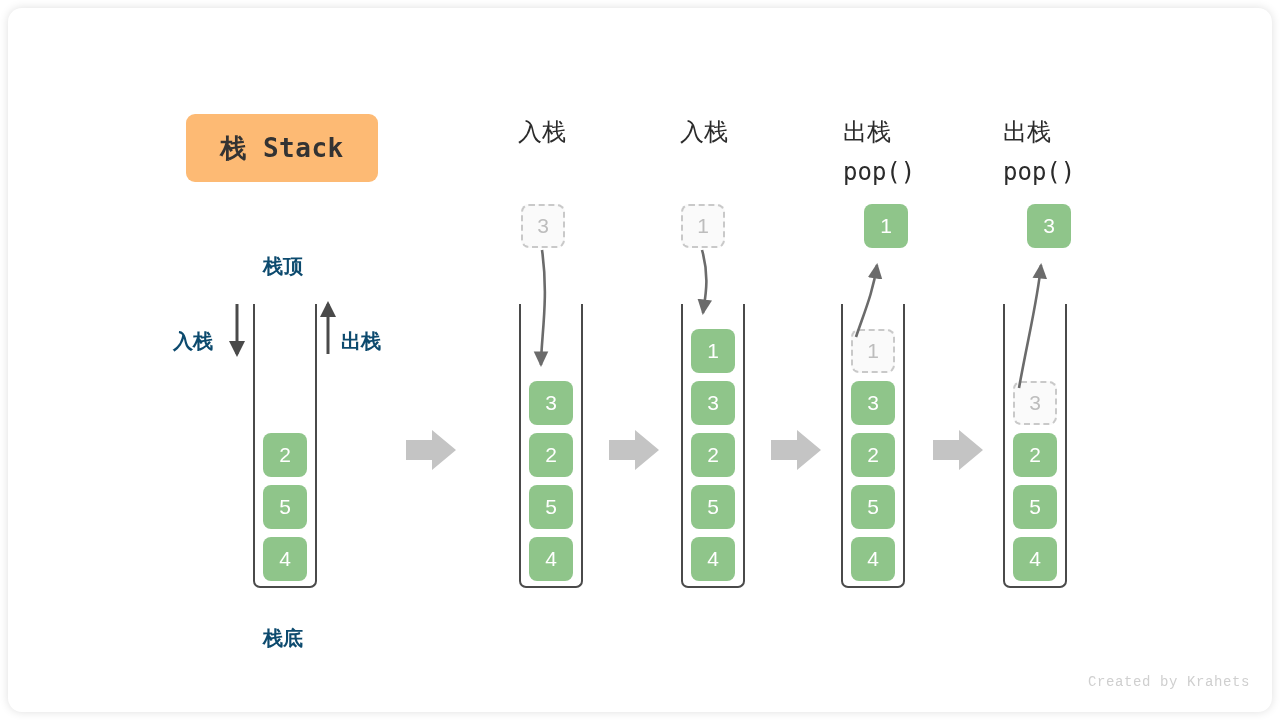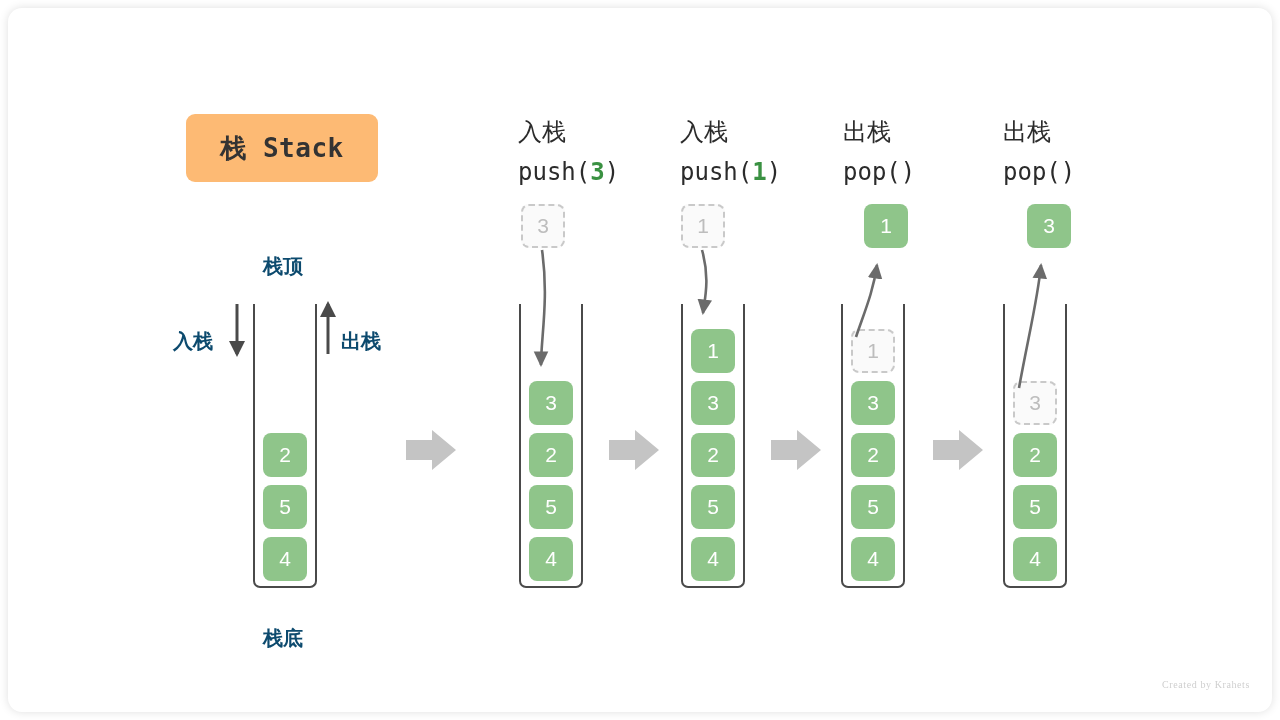--- a/index.html
+++ b/index.html
@@ -108,22 +108,22 @@
     font-family: "Liberation Sans", "DejaVu Sans", sans-serif;
     font-size: 20px;
     font-weight: bold;
     color: #0c4a6e;
     white-space: nowrap;
   }
 
   
   #watermark {
     right: 22px; bottom: 22px;
-    font-family: Liberation Serif, serif;
-    font-size: 10px;
+    font-family: Liberation Mono, monospace;
+    font-size: 14px;
     color: #cfcfcf;
     letter-spacing: 0.6px;
   }
 
   svg.overlay {
     position: absolute;
     left: 0; top: 0;
     width: 1264px; height: 704px;
     pointer-events: none;
   }
@@ -145,36 +145,34 @@
 
   <div class="abs stack-wrap" style="left:245px; top:296px;">
     <div class="stack-u" style="height:284px;"></div>
     <div class="cell solid" style="left:10px; top:129px;">2</div>
     <div class="cell solid" style="left:10px; top:181px;">5</div>
     <div class="cell solid" style="left:10px; top:233px;">4</div>
   </div>
 
   <div class="abs col-head" style="left:510px; top:103px;">
     <span class="cn">入栈</span>
-    <span class="code"><span>push(</span><span class="arg">3</span><span>)</span></span>
   </div>
 
   <div class="cell ghost" style="left:513px; top:196px;">3</div>
 
   <div class="abs stack-wrap" style="left:511px; top:296px;">
     <div class="stack-u" style="height:284px;"></div>
     <div class="cell solid" style="left:10px; top:77px;">3</div>
     <div class="cell solid" style="left:10px; top:129px;">2</div>
     <div class="cell solid" style="left:10px; top:181px;">5</div>
     <div class="cell solid" style="left:10px; top:233px;">4</div>
   </div>
 
   <div class="abs col-head" style="left:672px; top:103px;">
     <span class="cn">入栈</span>
-    <span class="code"><span>push(</span><span class="arg">1</span><span>)</span></span>
   </div>
 
   <div class="cell ghost" style="left:673px; top:196px;">1</div>
 
   <div class="abs stack-wrap" style="left:673px; top:296px;">
     <div class="stack-u" style="height:284px;"></div>
     <div class="cell solid" style="left:10px; top:25px;">1</div>
     <div class="cell solid" style="left:10px; top:77px;">3</div>
     <div class="cell solid" style="left:10px; top:129px;">2</div>
     <div class="cell solid" style="left:10px; top:181px;">5</div>

